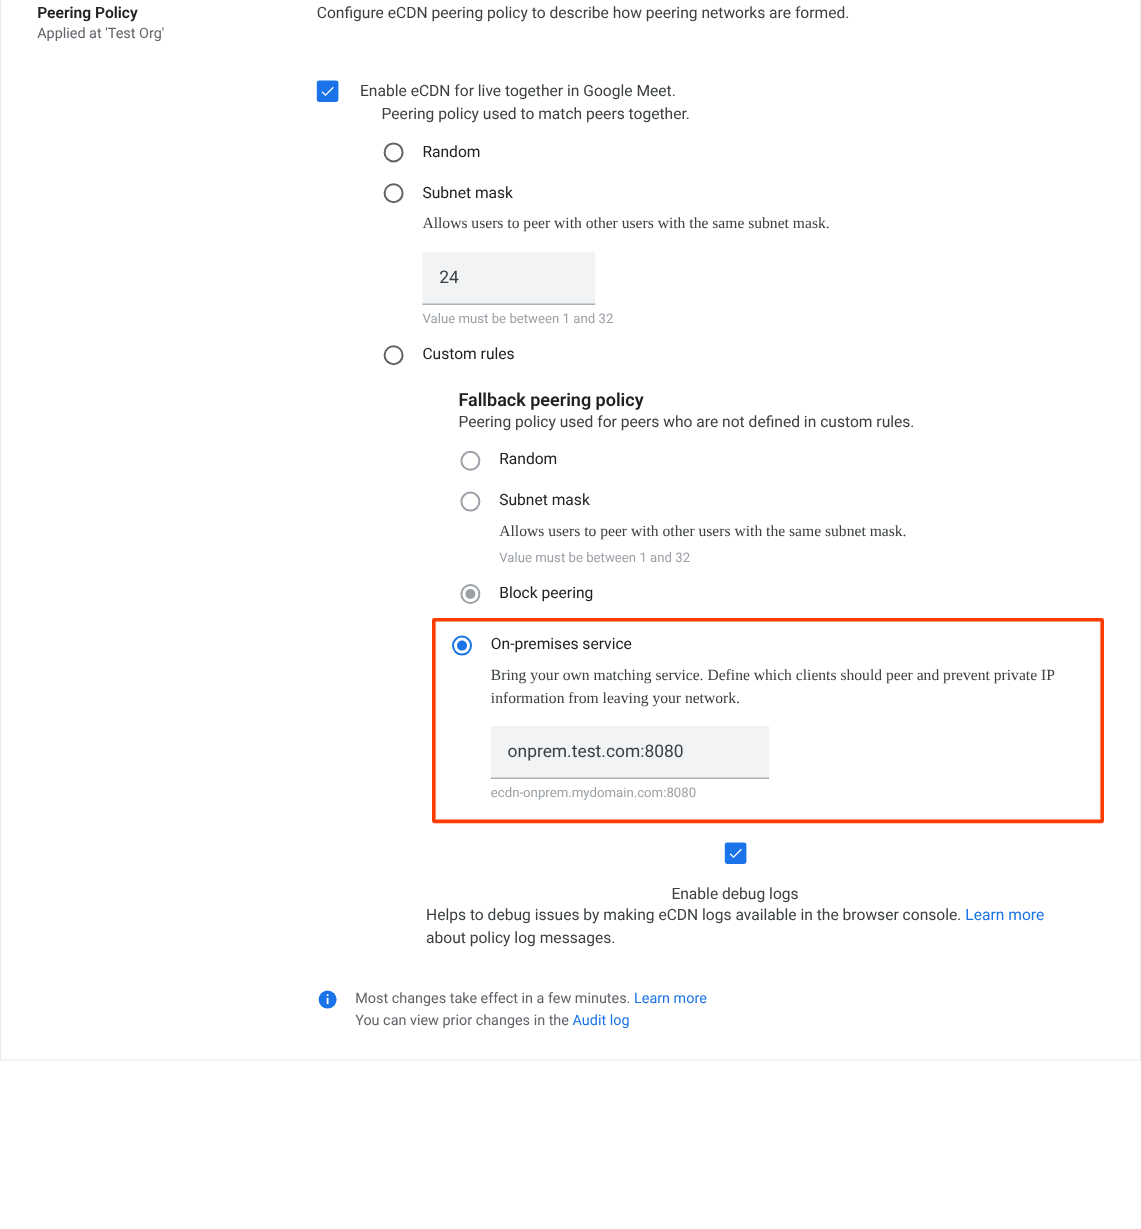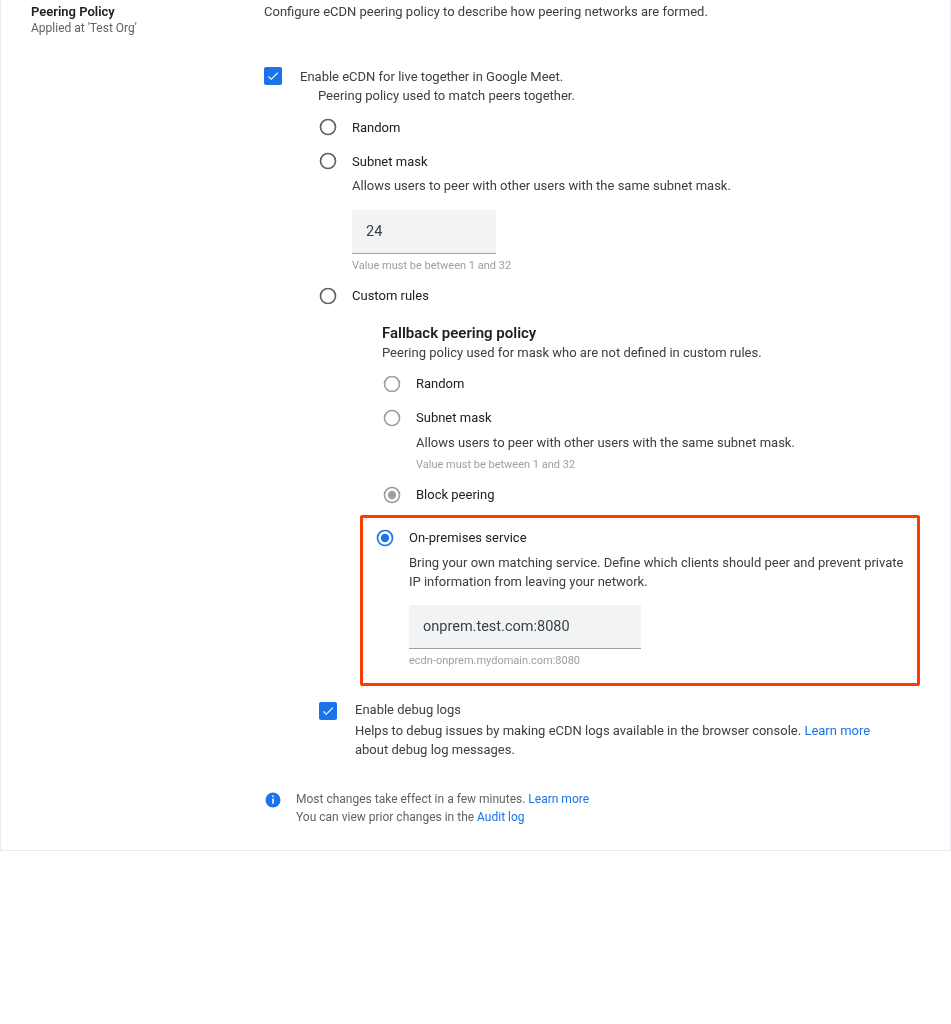--- a/index.html
+++ b/index.html
@@ -80,20 +80,21 @@
     gap: 14px;
     cursor: pointer;
   }
   .radio { width:20px; height:20px; flex-shrink:0; }
   .radio-label { font-size: 13px; color:#202124; }
   .sub-text {
     font-size: 13px;
     color: #3c4043;
     margin-top: 6px;
     line-height: 1.45;
+    font-family: Liberation Serif, serif;
   }
   .input-box {
     background: #f1f3f4;
     border: none;
     border-bottom: 1px solid #9aa0a6;
     padding: 13px 14px;
     font-size: 14.5px;
     color: #3c4043;
     width: 144px;
     margin-top: 14px;
@@ -107,21 +108,21 @@
     margin-top: 5px;
   }
   .highlight-box {
     border: 3px solid #ff3b00;
     border-radius: 2px;
     padding: 10px 12px 16px 12px;
     margin: 10px -14px 0 42px;
   }
   .highlight-inner-radio { margin-left: 0; }
   .highlight-inner-content { margin-left: 34px; }
-  .debug-row { margin-top: 16px; margin-left: 55px; display:flex; gap:18px; }
+  .debug-row { margin-top: 16px; margin-left: 55px; display:flex; align-items:center; gap:18px;flex-direction:column; }
   .debug-desc {
     margin-left: 91px;
     margin-top: 2px;
     line-height: 1.45;
     color: #3c4043;
   }
   .link { color: #1a73e8; cursor:pointer; }
   .info-block {
     display: flex;
     align-items: flex-start;
@@ -178,21 +179,21 @@
 
       <div class="radio-row">
         <svg class="radio" viewBox="0 0 24 24">
             <circle cx="12" cy="12" r="9" fill="none" stroke="#5f6368" stroke-width="2"></circle>
           </svg>
         <span class="radio-label">Custom rules</span>
       </div>
 
       <div style="margin-left:64px;">
         <div class="section-title" style="font-size:15px;">Fallback peering policy</div>
-        <div class="section-desc">Peering policy used for mask who are not defined in custom rules.</div>
+        <div class="section-desc">Peering policy used for peers who are not defined in custom rules.</div>
 
         <div class="radio-row">
           <svg class="radio" viewBox="0 0 24 24">
               <circle cx="12" cy="12" r="9" fill="none" stroke="#9aa0a6" stroke-width="2"></circle>
             </svg>
           <span class="radio-label">Random</span>
         </div>
 
         <div class="radio-row">
           <svg class="radio" viewBox="0 0 24 24">
@@ -232,21 +233,21 @@
 
     <div class="debug-row">
       <div class="checkbox checked">
         <svg viewBox="0 0 24 24">
             <path fill="#fff" d="M9 16.2 4.8 12l-1.4 1.4L9 19 21 7l-1.4-1.4z"></path>
           </svg>
       </div>
       <span class="check-label" style="font-weight:400;">Enable debug logs</span>
     </div>
     <div class="debug-desc">
-      <span>Helps to debug issues by making eCDN logs available in the browser console. </span><span class="link">Learn more</span><span> about debug log messages.</span>
+      <span>Helps to debug issues by making eCDN logs available in the browser console. </span><span class="link">Learn more</span><span> about policy log messages.</span>
     </div>
 
     <div class="info-block">
       <svg class="info-icon" viewBox="0 0 24 24">
           <circle cx="12" cy="12" r="10" fill="#1a73e8"></circle>
           <rect x="11" y="10" width="2" height="7" fill="#fff"></rect>
           <rect x="11" y="6" width="2" height="2" fill="#fff"></rect>
         </svg>
       <div class="info-text">
         <span>Most changes take effect in a few minutes. </span><span class="link">Learn more</span><br>

